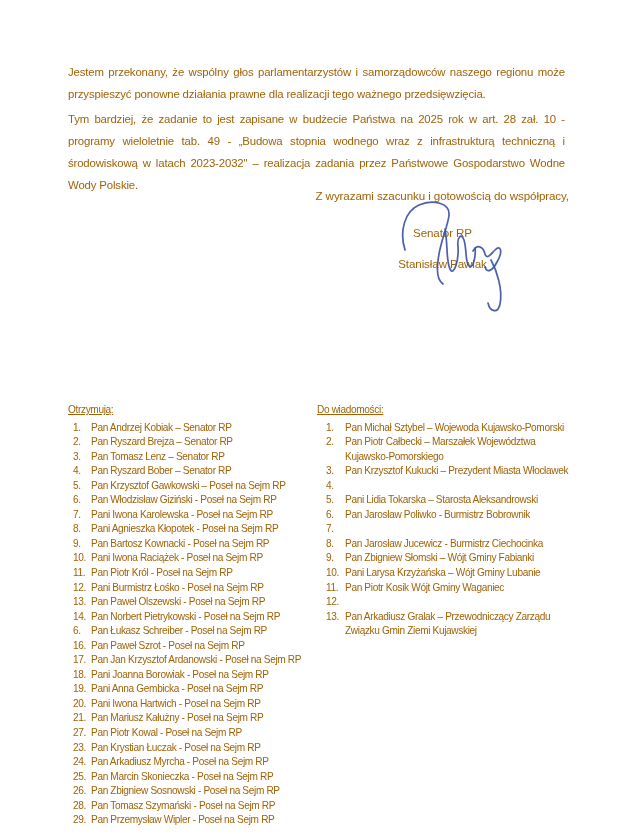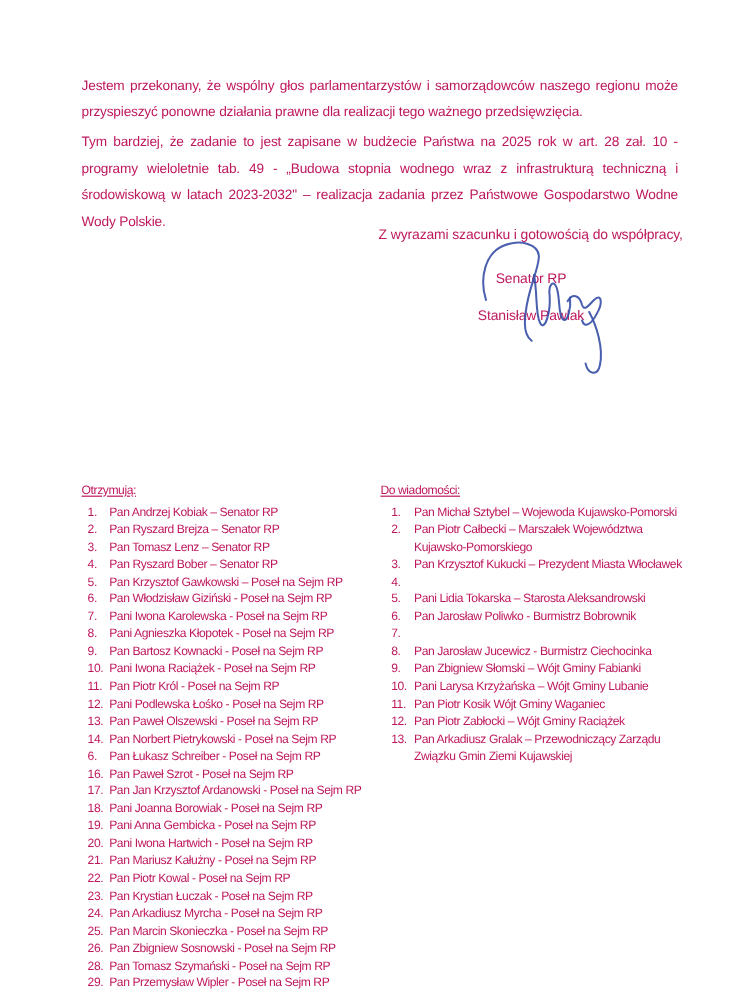--- a/index.html
+++ b/index.html
@@ -2,21 +2,21 @@
 <html><head>
 <meta charset="utf-8">
 <style>
   html, body { margin: 0; padding: 0; background: #ffffff; }
   .page {
     position: relative;
     width: 627px;
     height: 834px;
     background: #ffffff;
     font-family: "Liberation Sans", sans-serif;
-    color: #be185d;
+    color: #a16207;
     overflow: hidden;
   }
   .para {
     position: absolute;
     left: 68px;
     width: 497px;
     text-align: justify;
     font-size: 11.4px;
     line-height: 22px;
     letter-spacing: -0.15px;
@@ -151,21 +151,21 @@
         <div class="row">
           <span class="num">10.</span>
           <span class="txt">Pani Iwona Raciążek - Poseł na Sejm RP</span>
         </div>
         <div class="row">
           <span class="num">11.</span>
           <span class="txt">Pan Piotr Król - Poseł na Sejm RP</span>
         </div>
         <div class="row">
           <span class="num">12.</span>
-          <span class="txt">Pani Podlewska Łośko - Poseł na Sejm RP</span>
+          <span class="txt">Pani Burmistrz Łośko - Poseł na Sejm RP</span>
         </div>
         <div class="row">
           <span class="num">13.</span>
           <span class="txt">Pan Paweł Olszewski - Poseł na Sejm RP</span>
         </div>
         <div class="row">
           <span class="num">14.</span>
           <span class="txt">Pan Norbert Pietrykowski - Poseł na Sejm RP</span>
         </div>
         <div class="row">
@@ -190,21 +190,21 @@
         </div>
         <div class="row">
           <span class="num">20.</span>
           <span class="txt">Pani Iwona Hartwich - Poseł na Sejm RP</span>
         </div>
         <div class="row">
           <span class="num">21.</span>
           <span class="txt">Pan Mariusz Kałużny - Poseł na Sejm RP</span>
         </div>
         <div class="row">
-          <span class="num">22.</span>
+          <span class="num">27.</span>
           <span class="txt">Pan Piotr Kowal - Poseł na Sejm RP</span>
         </div>
         <div class="row">
           <span class="num">23.</span>
           <span class="txt">Pan Krystian Łuczak - Poseł na Sejm RP</span>
         </div>
         <div class="row">
           <span class="num">24.</span>
           <span class="txt">Pan Arkadiusz Myrcha - Poseł na Sejm RP</span>
         </div>
@@ -267,21 +267,20 @@
         <div class="row">
           <span class="num">10.</span>
           <span class="txt">Pani Larysa Krzyżańska – Wójt Gminy Lubanie</span>
         </div>
         <div class="row">
           <span class="num">11.</span>
           <span class="txt">Pan Piotr Kosik Wójt Gminy Waganiec</span>
         </div>
         <div class="row">
           <span class="num">12.</span>
-          <span class="txt">Pan Piotr Zabłocki – Wójt Gminy Raciążek</span>
         </div>
         <div class="row">
           <span class="num">13.</span>
           <span class="txt">Pan Arkadiusz Gralak – Przewodniczący Zarządu Związku Gmin Ziemi Kujawskiej</span>
         </div>
       </div>
   </div>
 
 </div>
 

